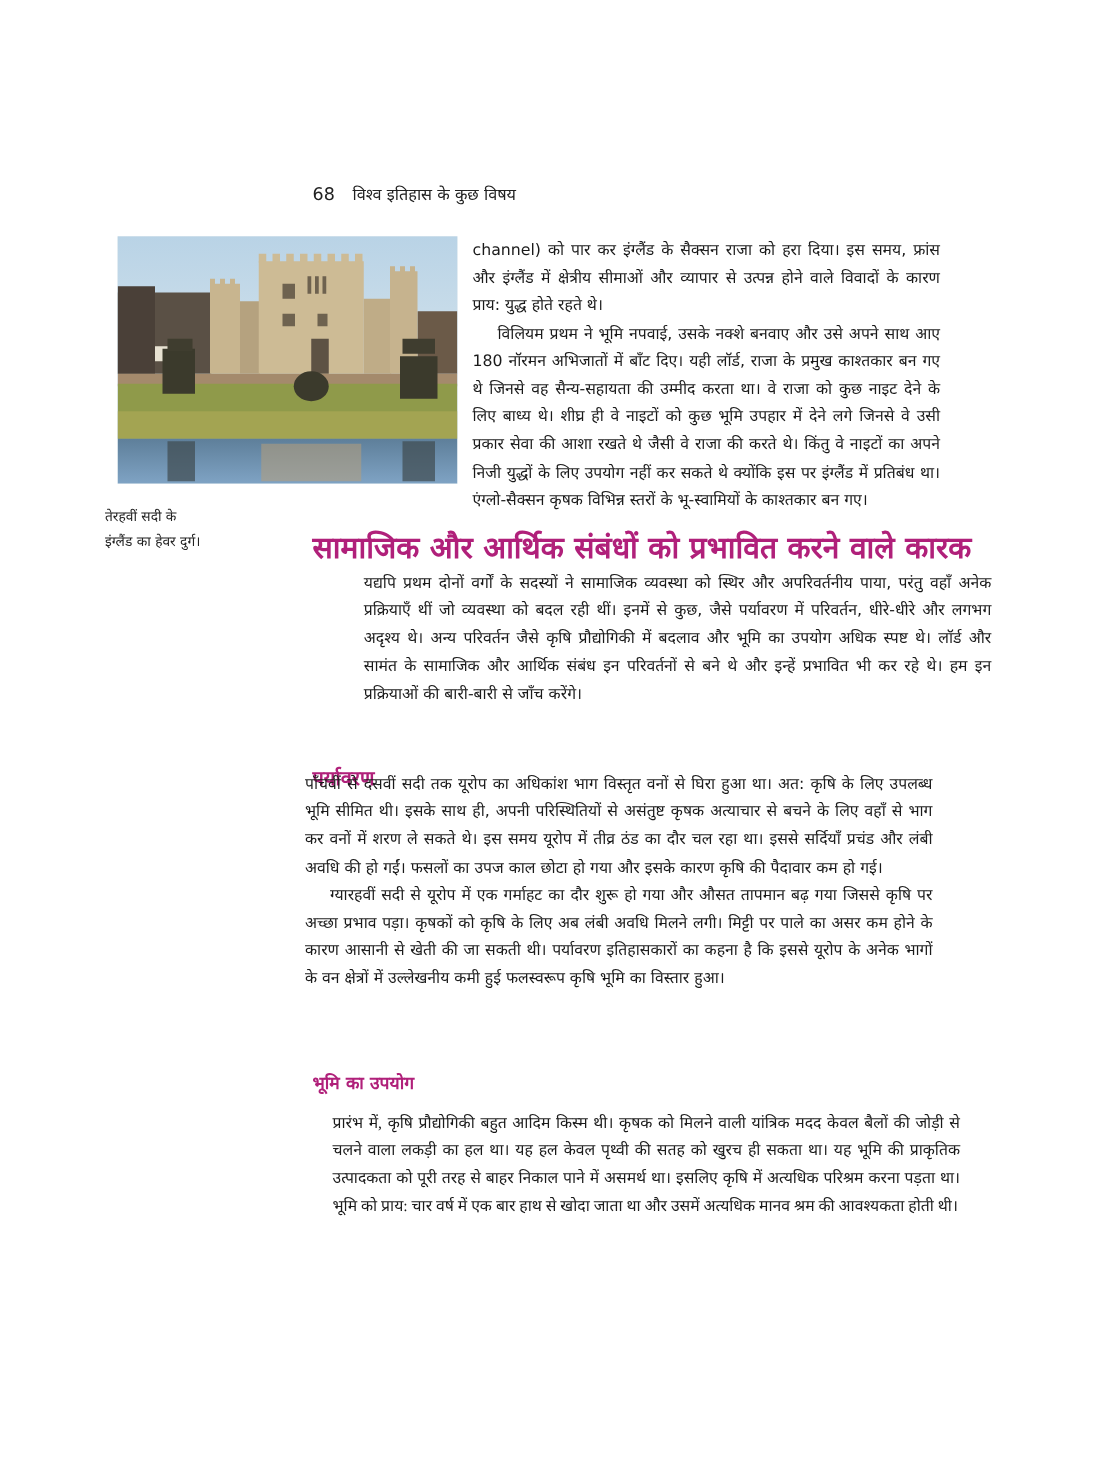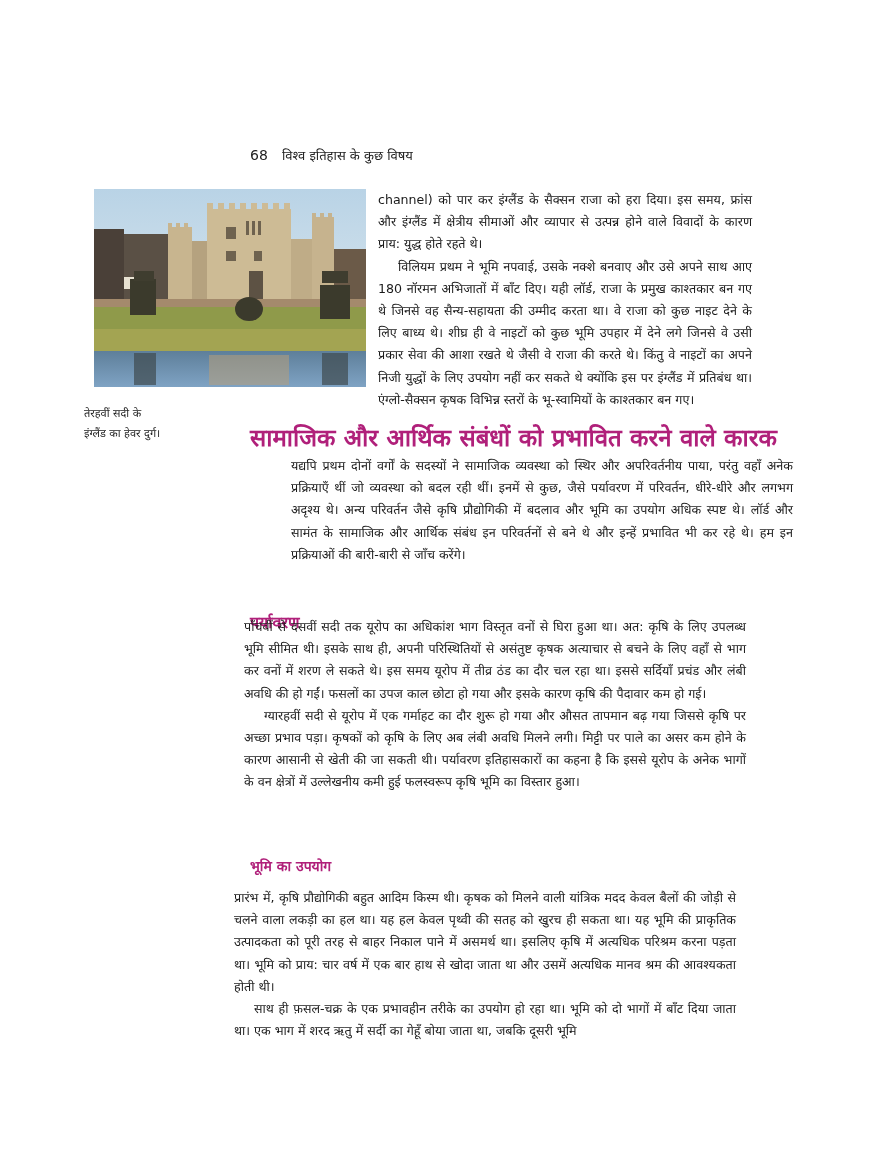--- a/index.html
+++ b/index.html
@@ -81,21 +81,21 @@
       top: 611px;
       font-size: 16px;
     }
     .h-land {
       left: 250px;
       top: 856px;
       font-size: 14px;
     }
     .sec1 { left: 250px; top: 455px; width: 502px; margin-left: 41px; }
     .sec2 { left: 244px; top: 616px; width: 502px; }
-    .sec3 { left: 234px; top: 887px; width: 502px; }
+    .sec3 { left: 266px; top: 887px; width: 502px; font-family: Liberation Serif, serif; }
   </style>
 </head>
 <body>
 
 <div class="running-head">
   <span class="page-num">68</span>
   <span>विश्व इतिहास के कुछ विषय</span>
 </div>
 
 <div class="figure">
@@ -186,14 +186,13 @@
 
 <div class="text-block sec2">
   <p>पाँचवीं से दसवीं सदी तक यूरोप का अधिकांश भाग विस्तृत वनों से घिरा हुआ था। अत: कृषि के लिए उपलब्ध भूमि सीमित थी। इसके साथ ही, अपनी परिस्थितियों से असंतुष्ट कृषक अत्याचार से बचने के लिए वहाँ से भाग कर वनों में शरण ले सकते थे। इस समय यूरोप में तीव्र ठंड का दौर चल रहा था। इससे सर्दियाँ प्रचंड और लंबी अवधि की हो गईं। फसलों का उपज काल छोटा हो गया और इसके कारण कृषि की पैदावार कम हो गई।</p>
   <p class="indent">ग्यारहवीं सदी से यूरोप में एक गर्माहट का दौर शुरू हो गया और औसत तापमान बढ़ गया जिससे कृषि पर अच्छा प्रभाव पड़ा। कृषकों को कृषि के लिए अब लंबी अवधि मिलने लगी। मिट्टी पर पाले का असर कम होने के कारण आसानी से खेती की जा सकती थी। पर्यावरण इतिहासकारों का कहना है कि इससे यूरोप के अनेक भागों के वन क्षेत्रों में उल्लेखनीय कमी हुई फलस्वरूप कृषि भूमि का विस्तार हुआ।</p>
 </div>
 
 <div class="heading h-land">भूमि का उपयोग</div>
 
 <div class="text-block sec3">
   <p>प्रारंभ में, कृषि प्रौद्योगिकी बहुत आदिम किस्म थी। कृषक को मिलने वाली यांत्रिक मदद केवल बैलों की जोड़ी से चलने वाला लकड़ी का हल था। यह हल केवल पृथ्वी की सतह को खुरच ही सकता था। यह भूमि की प्राकृतिक उत्पादकता को पूरी तरह से बाहर निकाल पाने में असमर्थ था। इसलिए कृषि में अत्यधिक परिश्रम करना पड़ता था। भूमि को प्राय: चार वर्ष में एक बार हाथ से खोदा जाता था और उसमें अत्यधिक मानव श्रम की आवश्यकता होती थी।</p>
-  <p class="indent">साथ ही फ़सल-चक्र के एक प्रभावहीन तरीके का उपयोग हो रहा था। भूमि को दो भागों में बाँट दिया जाता था। एक भाग में शरद ऋतु में सर्दी का गेहूँ बोया जाता था, जबकि दूसरी भूमि</p>
 </div>
 
 </body></html>

